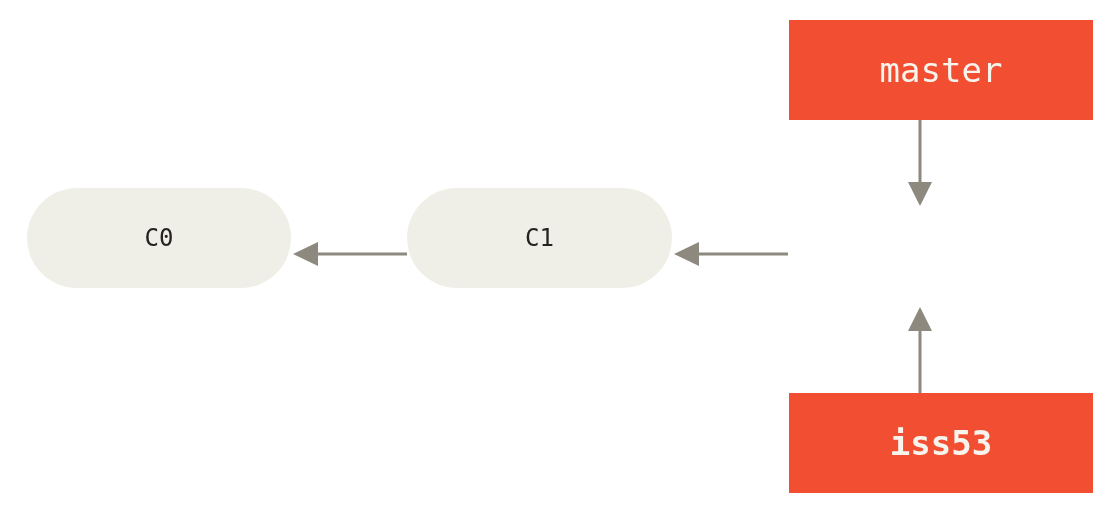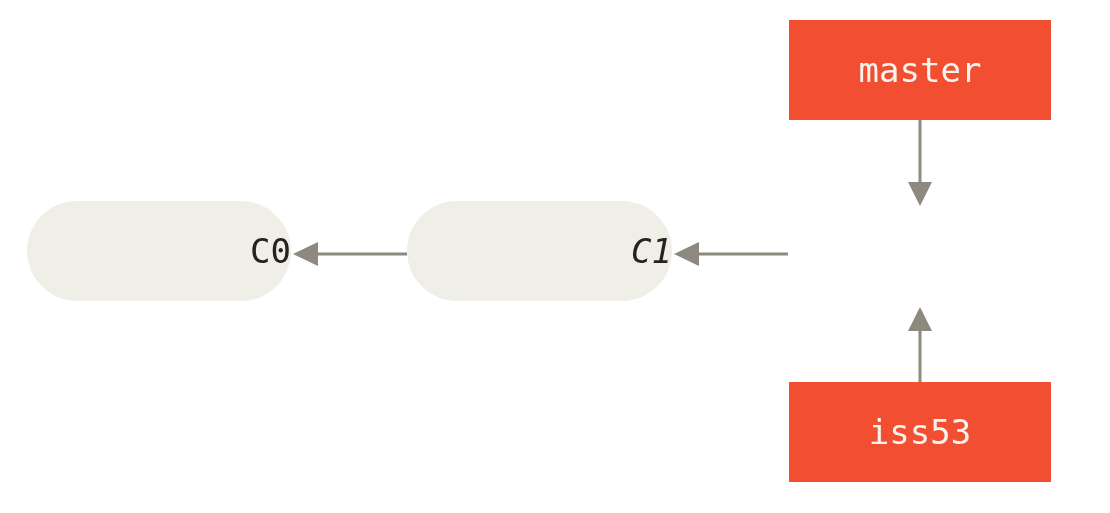--- a/index.html
+++ b/index.html
@@ -24,47 +24,47 @@
   }
   .arrow-layer {
     position: absolute;
     left: 0; top: 0;
     width: 1110px; height: 513px;
   }
   .arrow-line { stroke: var(--arrow); stroke-width: 3; }
   .arrow-head { fill: var(--arrow); }
   .commit-node {
     position: absolute;
-    top: 201px;
+    top: 188px;
     height: 100px;
     border-radius: 50px;
     background: var(--commit-fill);
     display: flex;
     align-items: center;
-    justify-content: flex-end;
-    font-size: 34px;
+    justify-content: center;
+    font-size: 24px;
     color: var(--commit-text);
   }
   .commit-c0 { left: 27px;  width: 264px; }
-  .commit-c1 { left: 407px; width: 265px; font-style: italic; }
+  .commit-c1 { left: 407px; width: 265px; }
   .commit-c2 { left: 788px; width: 265px; }
   .branch-label {
     position: absolute;
     left: 789px;
-    width: 262px;
+    width: 304px;
     height: 100px;
     background: var(--branch-fill);
     display: flex;
     align-items: center;
     justify-content: center;
     font-size: 34px;
     color: var(--branch-text);
   }
   .branch-master { top: 20px; }
-  .branch-iss53  { top: 382px; }
+  .branch-iss53  { top: 393px; font-weight: bold; }
 </style>
 </head>
 <body>
 
 <div class="canvas">
 
   <svg class="arrow-layer" viewBox="0 0 1110 513" width="1110" height="513">
 
     <g>
       <line class="arrow-line" x1="407" y1="254" x2="318" y2="254"></line>

